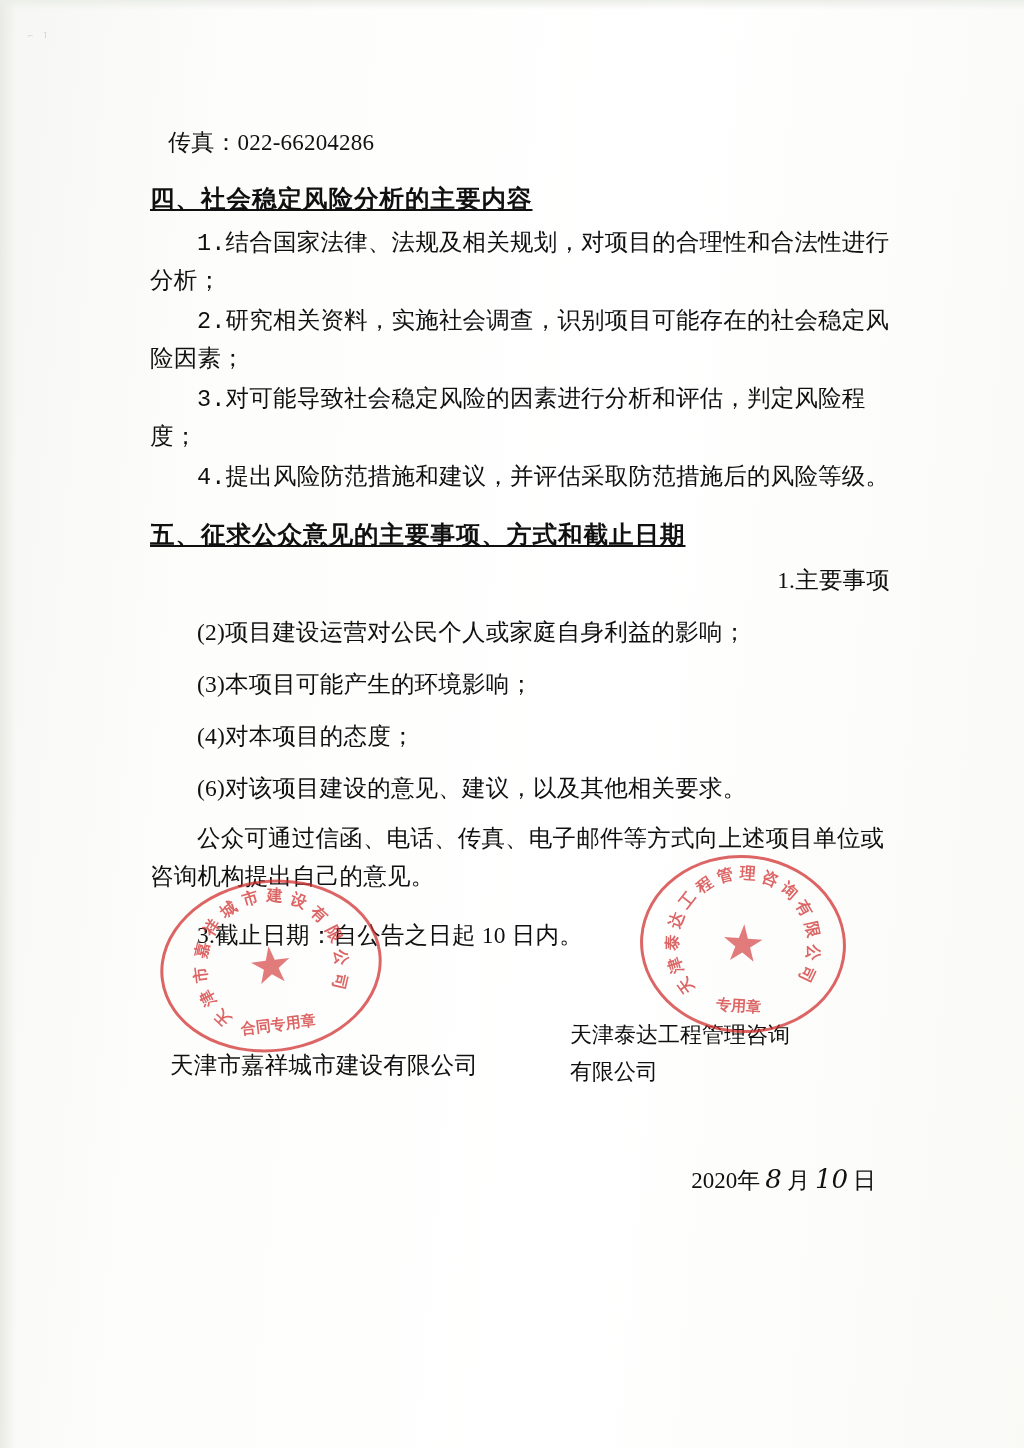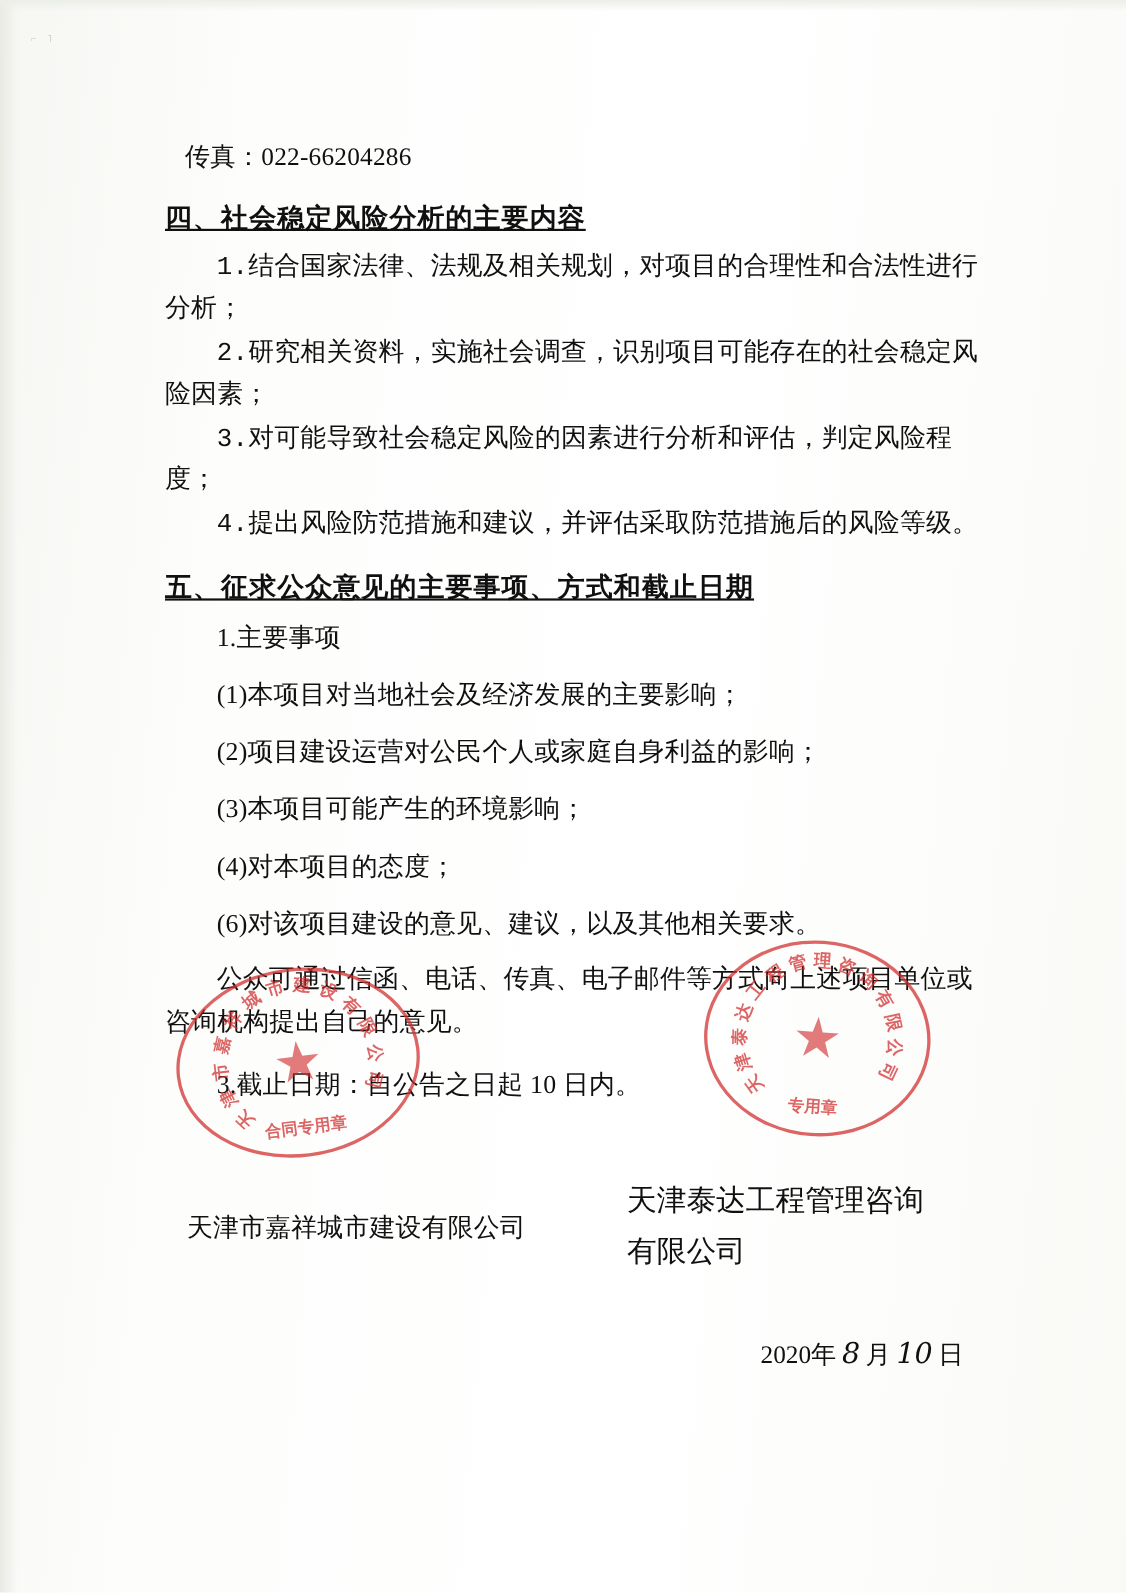--- a/index.html
+++ b/index.html
@@ -76,20 +76,21 @@
     margin-top: 18px;
     margin-bottom: 6px;
     letter-spacing: 1px;
     text-decoration: underline;
   }
   .para {
     margin: 0 0 2px 0;
   }
   .block-gap {
     margin-top: 14px;
+    text-align: right;
   }
   .list-item {
     margin: 0 0 14px 0;
     text-indent: 2em;
   }
 
   .fax-line {
     margin-left: 18px;
     font-size: 23px;
   }
@@ -104,21 +105,21 @@
     position: absolute;
     left: 20px;
     top: 58px;
     font-size: 23.5px;
   }
   .company-right {
     position: absolute;
     left: 420px;
     top: 28px;
     width: 300px;
-    font-size: 27px;
+    font-size: 22px;
     line-height: 1.72;
   }
   .date-line {
     position: absolute;
     right: 14px;
     top: 176px;
     font-size: 23px;
     white-space: nowrap;
   }
   .hand {
@@ -202,21 +203,20 @@
     <div class="line heading">四、社会稳定风险分析的主要内容</div>
 
     <div class="line indent para">1.结合国家法律、法规及相关规划，对项目的合理性和合法性进行分析；</div>
     <div class="line indent para">2.研究相关资料，实施社会调查，识别项目可能存在的社会稳定风险因素；</div>
     <div class="line indent para">3.对可能导致社会稳定风险的因素进行分析和评估，判定风险程度；</div>
     <div class="line indent para">4.提出风险防范措施和建议，并评估采取防范措施后的风险等级。</div>
 
     <div class="line heading">五、征求公众意见的主要事项、方式和截止日期</div>
 
     <div class="line list-item block-gap">1.主要事项</div>
-    <div class="line list-item">(1)本项目对当地社会及经济发展的主要影响；</div>
     <div class="line list-item">(2)项目建设运营对公民个人或家庭自身利益的影响；</div>
     <div class="line list-item">(3)本项目可能产生的环境影响；</div>
     <div class="line list-item">(4)对本项目的态度；</div>
     <div class="line list-item">(6)对该项目建设的意见、建议，以及其他相关要求。</div>
 
     <div class="line indent para">公众可通过信函、电话、传真、电子邮件等方式向上述项目单位或咨询机构提出自己的意见。</div>
 
     <div class="line list-item" style="margin-top:18px">3.截止日期：自公告之日起 10 日内。</div>
 
     <div class="sign-area">

